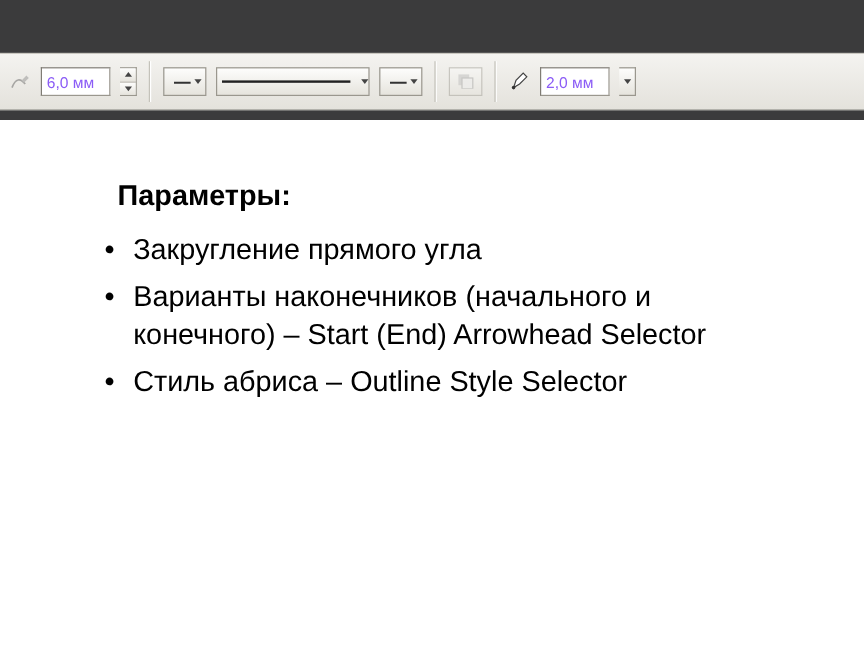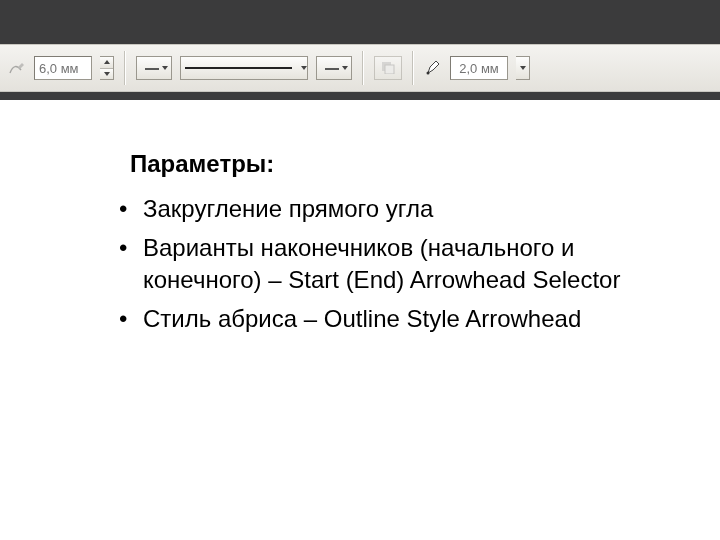--- a/index.html
+++ b/index.html
@@ -24,21 +24,21 @@
     left: 0; right: 0; top: 44px;
     height: 48px;
     background: linear-gradient(#f4f3f0, #e4e2dc);
     border-top: 1px solid #c9c7c0;
     border-bottom: 1px solid #c9c7c0;
     display: flex;
     align-items: center;
     padding: 0 8px;
     gap: 8px;
     font-size: 13px;
-    color: #737373;
+    color: #8b5cf6;
   }
   .inset-field {
     background: #fff;
     border: 1px solid #9a978e;
     border-top-color: #7f7c74;
     border-left-color: #7f7c74;
     height: 24px;
     display: inline-flex;
     align-items: center;
     padding: 0 4px;
@@ -96,21 +96,21 @@
   .ghost-icon { opacity: 0.45; }
 
   
   .icon-freehand, .icon-arrow-l, .icon-arrow-r, .icon-behind, .icon-pen {
     display: inline-block;
   }
   .icon-freehand svg, .icon-pen svg { display:block; }
 
   
   .content {
-    padding: 48px 40px 0 104px;
+    padding: 48px 40px 0 72px;
     font-size: 24px;
     line-height: 1.35;
     color: #000;
   }
   .heading {
     font-weight: bold;
     margin: 0 0 10px 26px;
   }
   ul.params {
     margin: 13px;
@@ -194,30 +194,30 @@
 
     <span class="vsep"></span>
 
     <span class="icon-pen">
       <svg width="18" height="18" viewBox="0 0 18 18">
         <path d="M4 14 L6 8 L12 2 L15 5 L9 11 Z" fill="#fff" stroke="#444" stroke-width="1"></path>
         <circle cx="4" cy="14" r="1.5" fill="#333"></circle>
       </svg>
     </span>
 
-    <span class="inset-field" style="width:58px;justify-content:center;">
+    <span class="inset-field" style="width:58px;">
       <span>2,0 мм</span>
     </span>
     <span class="drop-btn" style="width:14px; border-left:none;">
       <span class="chev" style="margin:0;"></span>
     </span>
 
   </div>
 </div>
 
 <div class="content">
   <p class="heading">Параметры:</p>
   <ul class="params">
     <li>Закругление прямого угла</li>
     <li>Варианты наконечников (начального и конечного) – Start (End) Arrowhead Selector</li>
-    <li>Стиль абриса – Outline Style Arrowhead</li>
+    <li>Стиль абриса – Outline Style Selector</li>
   </ul>
 </div>
 
 </body></html>

